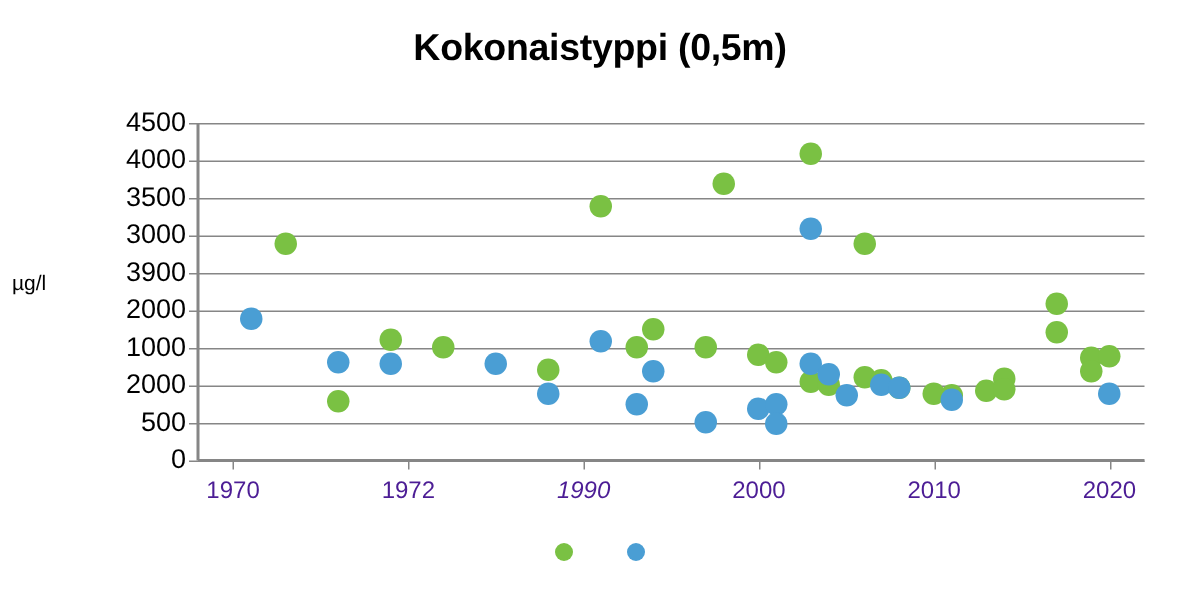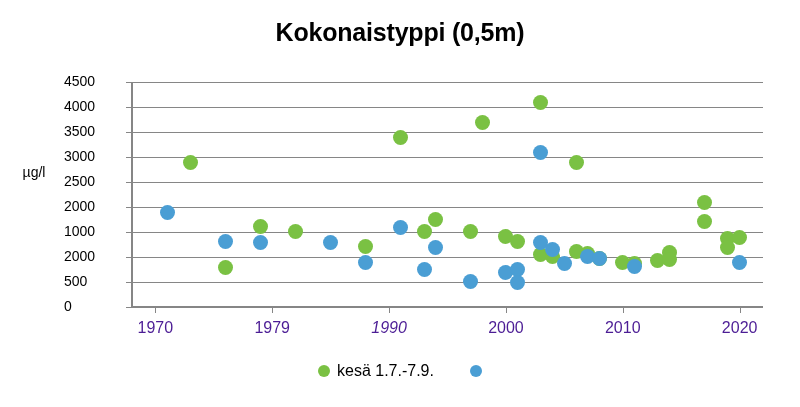--- a/index.html
+++ b/index.html
@@ -32,23 +32,22 @@
     font-size: 25px;
     font-weight: bold;
     letter-spacing: -0.2px;
     color: #000000;
   }
 
   
   #y-axis-title {
     position: absolute;
     left: 8px;
-    top: 164px;
+    top: 180px;
     width: 52px;
-    text-align: center;
     font-size: 14px;
     color: #000000;
   }
 
   
   #plot-area {
     position: absolute;
     left: 132px;
     top: 82px;
     width: 631px;
@@ -86,21 +85,22 @@
     position: absolute;
     left: -6px;
     width: 6px;
     height: 1px;
     background: #868686;
   }
   .y-tick-label {
     position: absolute;
     right: 16px;
     width: 60px;
-    font-size: 14px;
+    text-align: right;
+    font-size: 18px;
     line-height: 15px;
     color: #000000;
   }
 
   .x-tick {
     position: absolute;
     top: 0;
     width: 1px;
     height: 6px;
     background: #868686;
@@ -237,39 +237,38 @@
       <div class="point talvi" style="left: 467.407px; top: 176.5px; background: rgb(74, 158, 212);"></div>
       <div class="point talvi" style="left: 502.463px; top: 184px; background: rgb(74, 158, 212);"></div>
       <div class="point talvi" style="left: 607.63px; top: 180px; background: rgb(74, 158, 212);"></div>
     </div>
 
 <div class="y-tick-label" style="left: 64px; top: 299px;">0</div>
     <div class="y-tick-label" style="left: 64px; top: 274px;">500</div>
     <div class="y-tick-label" style="left: 64px; top: 249px;">2000</div>
     <div class="y-tick-label" style="left: 64px; top: 224px;">1000</div>
     <div class="y-tick-label" style="left: 64px; top: 199px;">2000</div>
-    <div class="y-tick-label" style="left: 64px; top: 174px;">2500</div>
+    <div class="y-tick-label" style="left: 64px; top: 174px;">3900</div>
     <div class="y-tick-label" style="left: 64px; top: 149px;">3000</div>
     <div class="y-tick-label" style="left: 64px; top: 124px;">3500</div>
     <div class="y-tick-label" style="left: 64px; top: 99px;">4000</div>
     <div class="y-tick-label" style="left: 64px; top: 74px;">4500</div>
     <div class="x-tick" style="left: 155.37px; top: 307px;"></div>
     <div class="x-tick-label" style="left: 155.37px; top: 319px;">1970</div>
     <div class="x-tick" style="left: 272.222px; top: 307px;"></div>
-    <div class="x-tick-label" style="left: 272.222px; top: 319px;">1979</div>
+    <div class="x-tick-label" style="left: 272.222px; top: 319px;">1972</div>
     <div class="x-tick" style="left: 389.074px; top: 307px;"></div>
     <div class="x-tick-label" style="left: 389.074px; top: 319px; font-style: italic;">1990</div>
     <div class="x-tick" style="left: 505.926px; top: 307px;"></div>
     <div class="x-tick-label" style="left: 505.926px; top: 319px;">2000</div>
     <div class="x-tick" style="left: 622.778px; top: 307px;"></div>
     <div class="x-tick-label" style="left: 622.778px; top: 319px;">2010</div>
     <div class="x-tick" style="left: 739.63px; top: 307px;"></div>
     <div class="x-tick-label" style="left: 739.63px; top: 319px;">2020</div>
     <div id="legend">
       <div class="legend-item">
         <span class="legend-swatch" style="background: rgb(122, 193, 67);"></span>
-        <span class="legend-label">kesä 1.7.-7.9.</span>
       </div>
       <div class="legend-item">
         <span class="legend-swatch" style="background: rgb(74, 158, 212);"></span>
       </div>
     </div>
   </div>
 
 </body></html>

